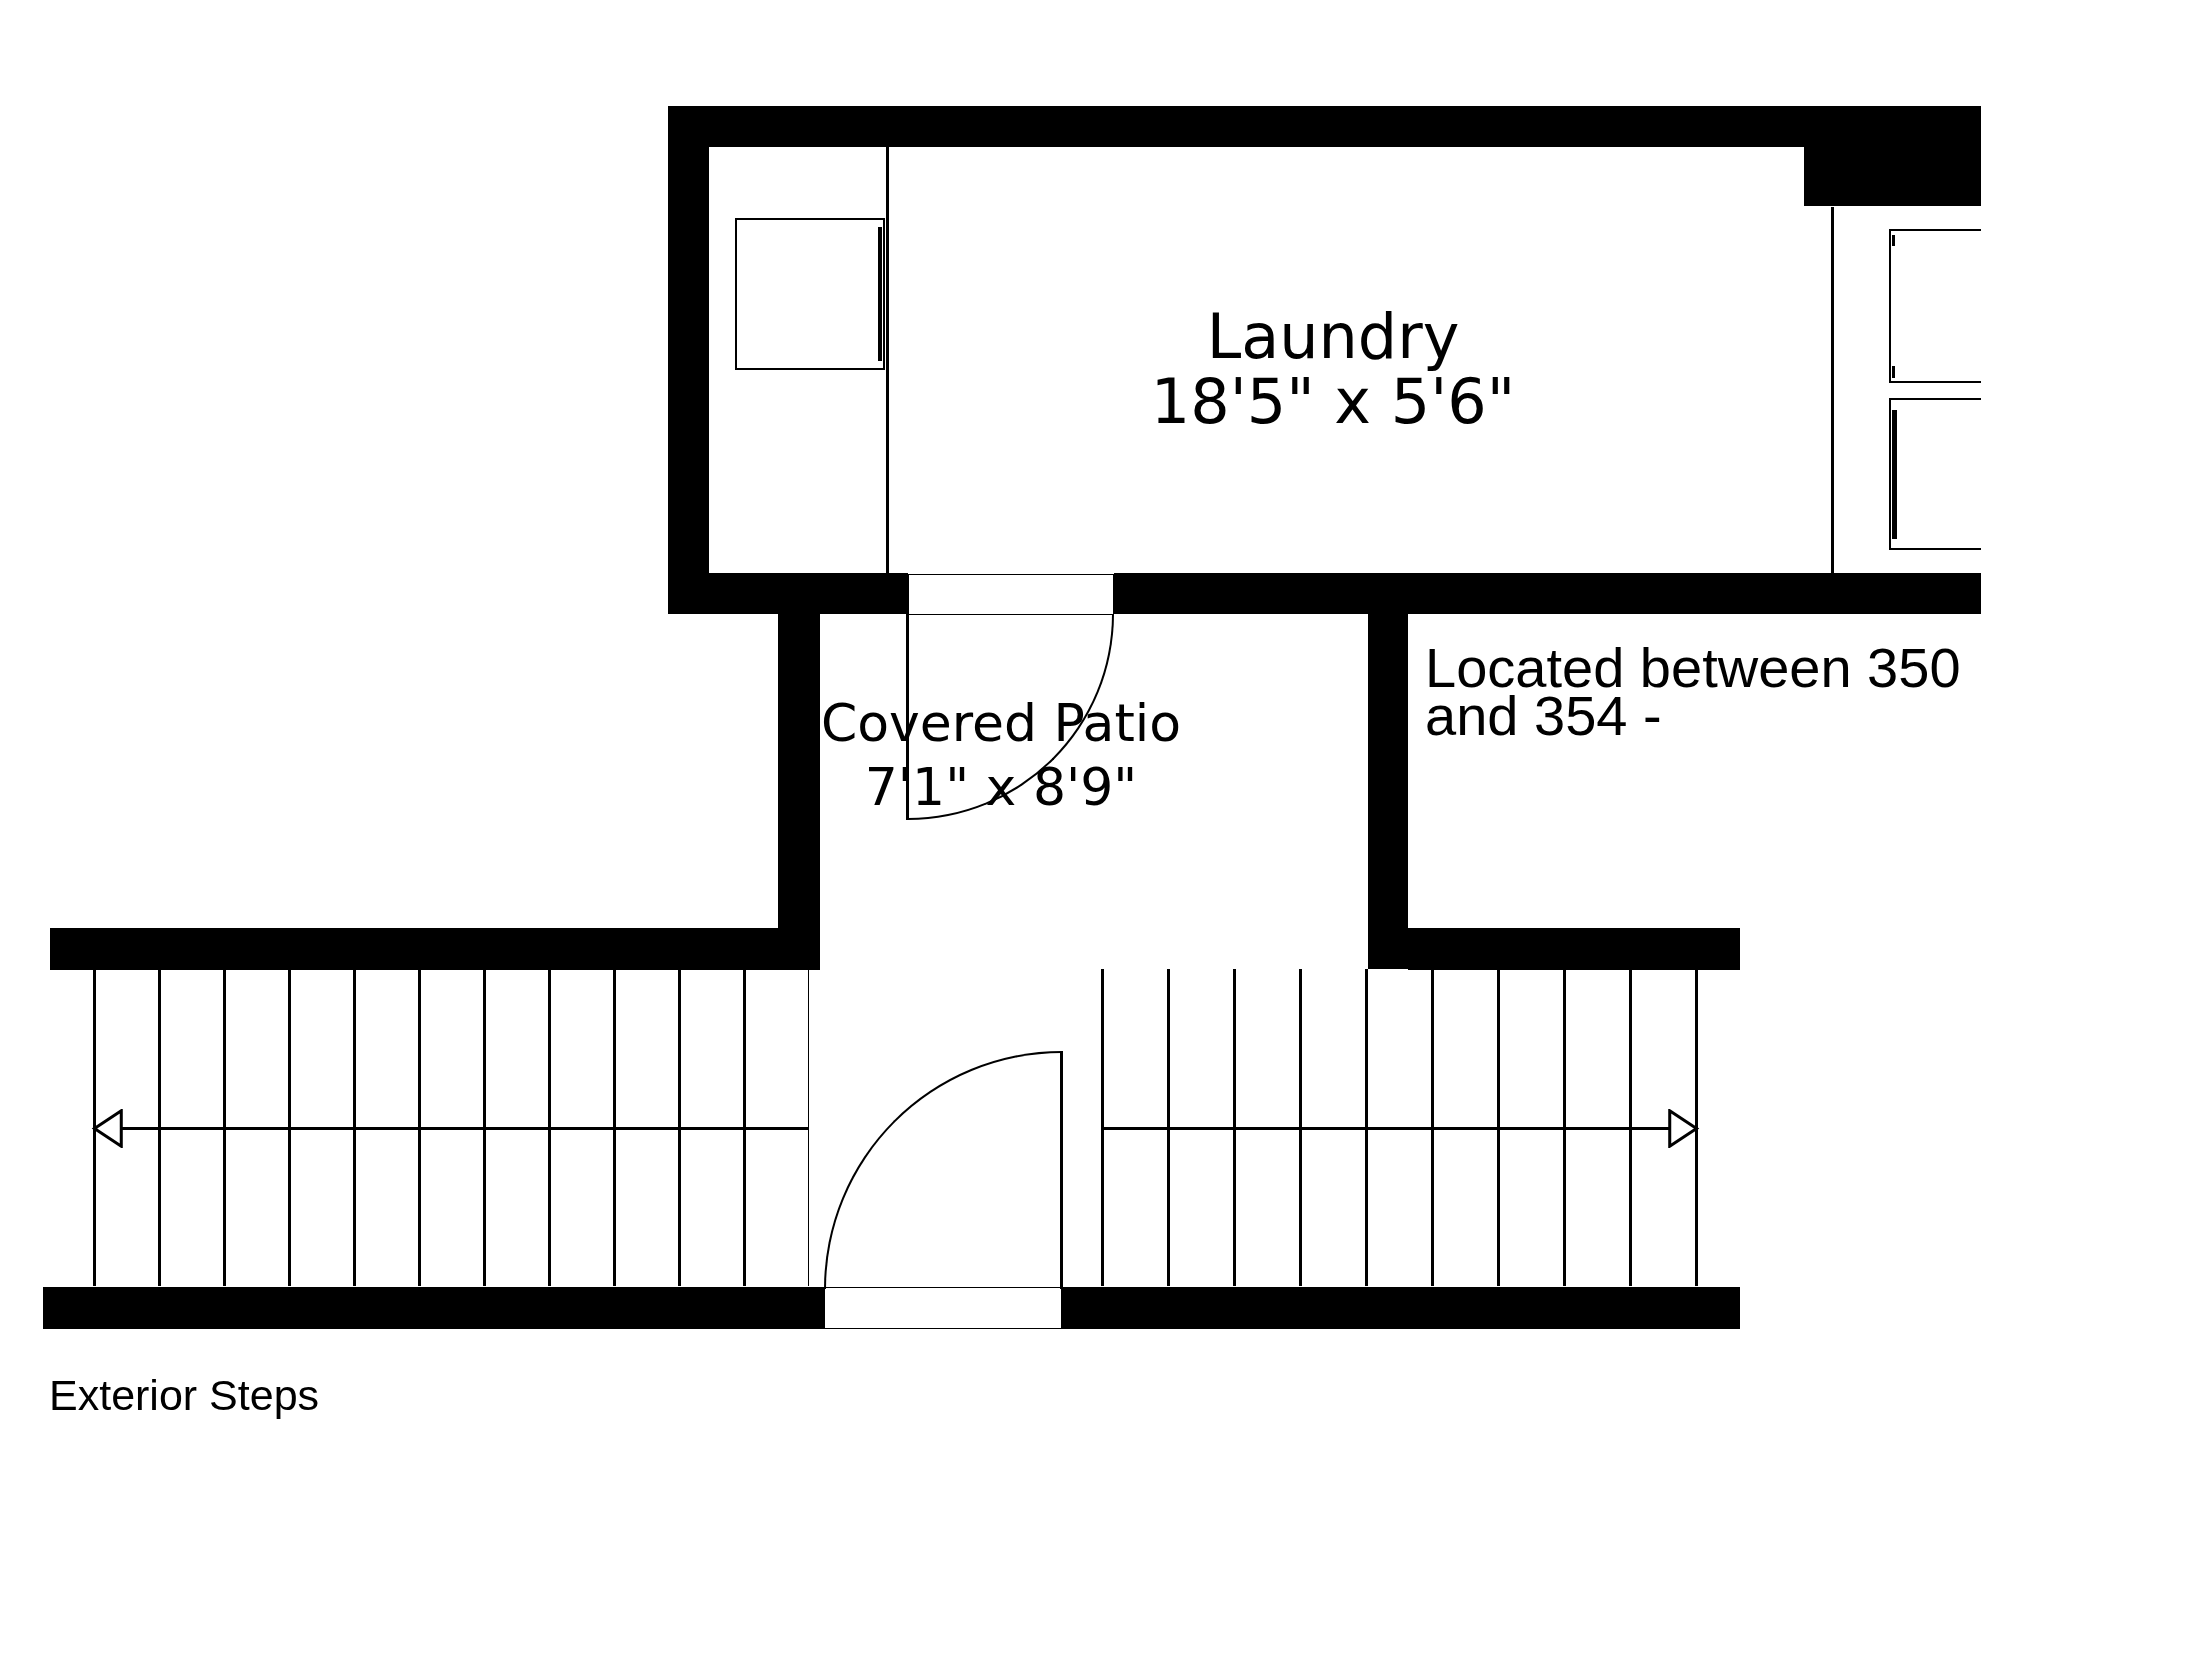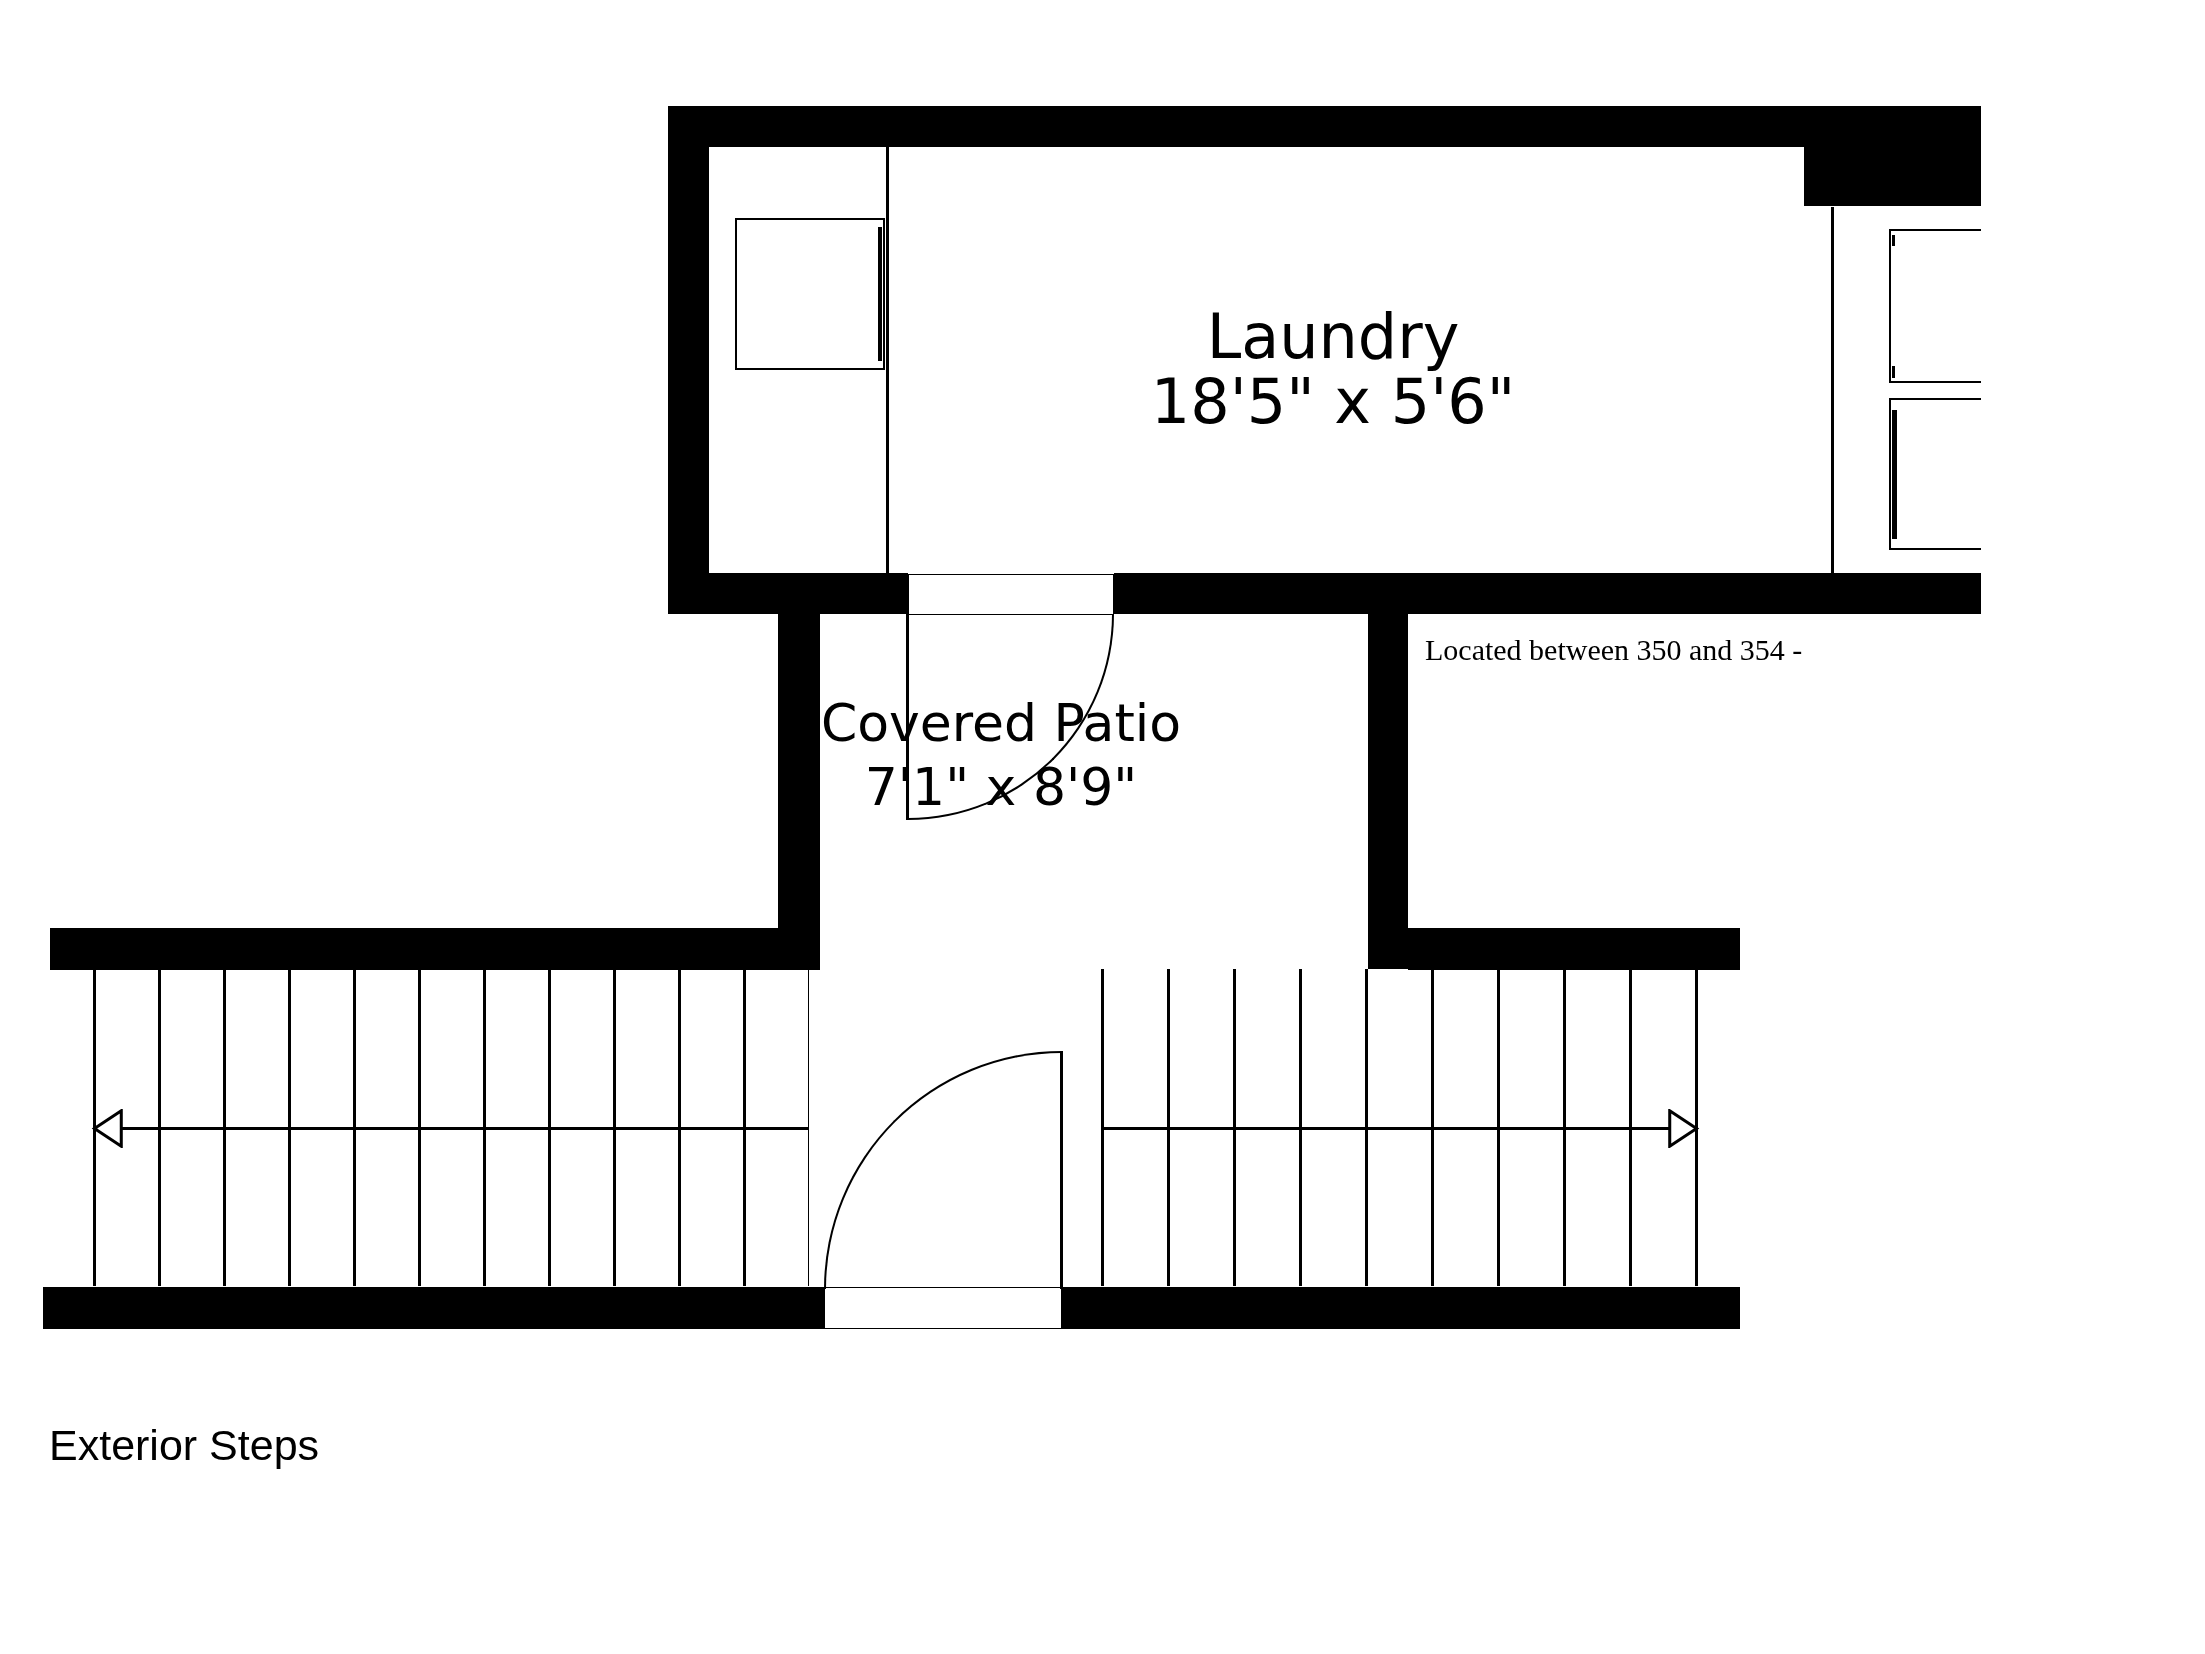--- a/index.html
+++ b/index.html
@@ -63,22 +63,22 @@
 
   
   .room-label {
     position:absolute; transform:translateX(-50%);
     text-align:center; color:#000; white-space:nowrap;
     font-family:"DejaVu Sans", sans-serif;
   }
   #laundry-label { left:1333px; top:304px; font-size:62px; line-height:65px; }
   #patio-label   { left:1001px; top:691px; font-size:52px; line-height:64px; }
   .note { position:absolute; color:#000; font-family:"Liberation Sans", sans-serif; }
-  #location-note { left:1425px; top:626px; font-size:30px; line-height:48px;font-family:Liberation Serif, serif; }
-  #steps-label   { left:49px; top:1421px; font-size:43px; line-height:48px;text-align:center; }
+  #location-note { left:1425px; top:644px; font-size:56px; line-height:48px; }
+  #steps-label   { left:49px; top:1371px; font-size:43px; line-height:48px;text-align:center; }
 
   
   #north-arrow { position:absolute; left:2062px; top:1524px; width:67px; height:73px; }
   #north-n {
     position:absolute; left:2123px; top:1591px; width:26px; height:26px;
     font-family:"Liberation Sans", sans-serif; font-size:21px; color:#000;
     transform:rotate(-70deg);
   }
 </style>
 </head>

